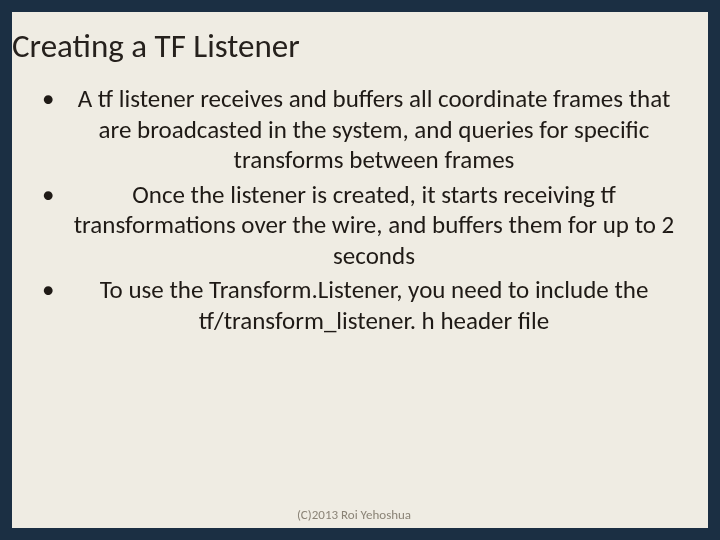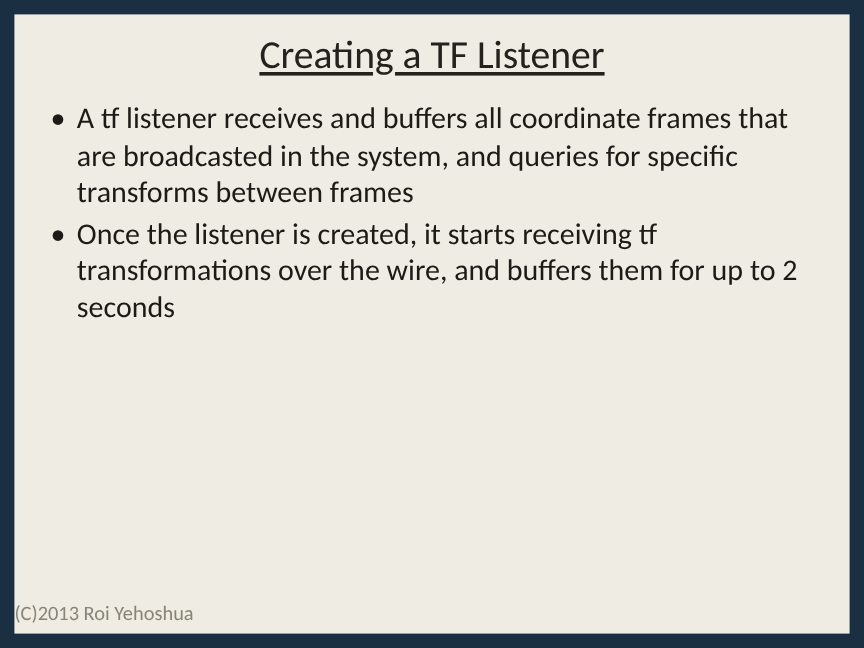--- a/index.html
+++ b/index.html
@@ -20,32 +20,31 @@
   .slide-inner {
     width: 100%;
     height: 100%;
     background: #efece3;
     box-sizing: border-box;
     position: relative;
     display: flex;
     flex-direction: column;
   }
   .title {
-    text-align: center;
     font-size: 33px;
     color: #26211d;
     margin-top: 14px;
     margin-bottom: 18px;
     font-weight: 400;
-    text-decoration: underline;
     text-underline-offset: 3px;
   }
   .body {
     flex: 1;
     padding: 0 24px 0 24px;
+    text-align: center;
   }
   ul.bullets {
     list-style: none;
     margin: 0;
     padding: 0;
   }
   ul.bullets li {
     position: relative;
     padding-left: 28px;
     font-size: 25px;
@@ -59,31 +58,33 @@
     left: 6px;
     top: 0;
     font-size: 25px;
     color: #1f1a16;
   }
   .footer {
     position: absolute;
     bottom: 6px;
     left: 0;
     right: 12px;
-    font-size: 17px;
+    text-align: center;
+    font-size: 13px;
     color: #8a8376;
   }
 </style>
 </head>
 <body>
 
 <div class="slide-outer">
   <div class="slide-inner">
     <div class="title">Creating a TF Listener</div>
     <div class="body">
       <ul class="bullets">
         <li>A tf listener receives and buffers all coordinate frames that are broadcasted in the system, and queries for specific transforms between frames</li>
         <li>Once the listener is created, it starts receiving tf transformations over the wire, and buffers them for up to 2 seconds</li>
+        <li>To use the Transform.Listener, you need to include the tf/transform_listener. h header file</li>
       </ul>
     </div>
     <div class="footer">(C)2013 Roi Yehoshua</div>
   </div>
 </div>
 
 </body></html>

